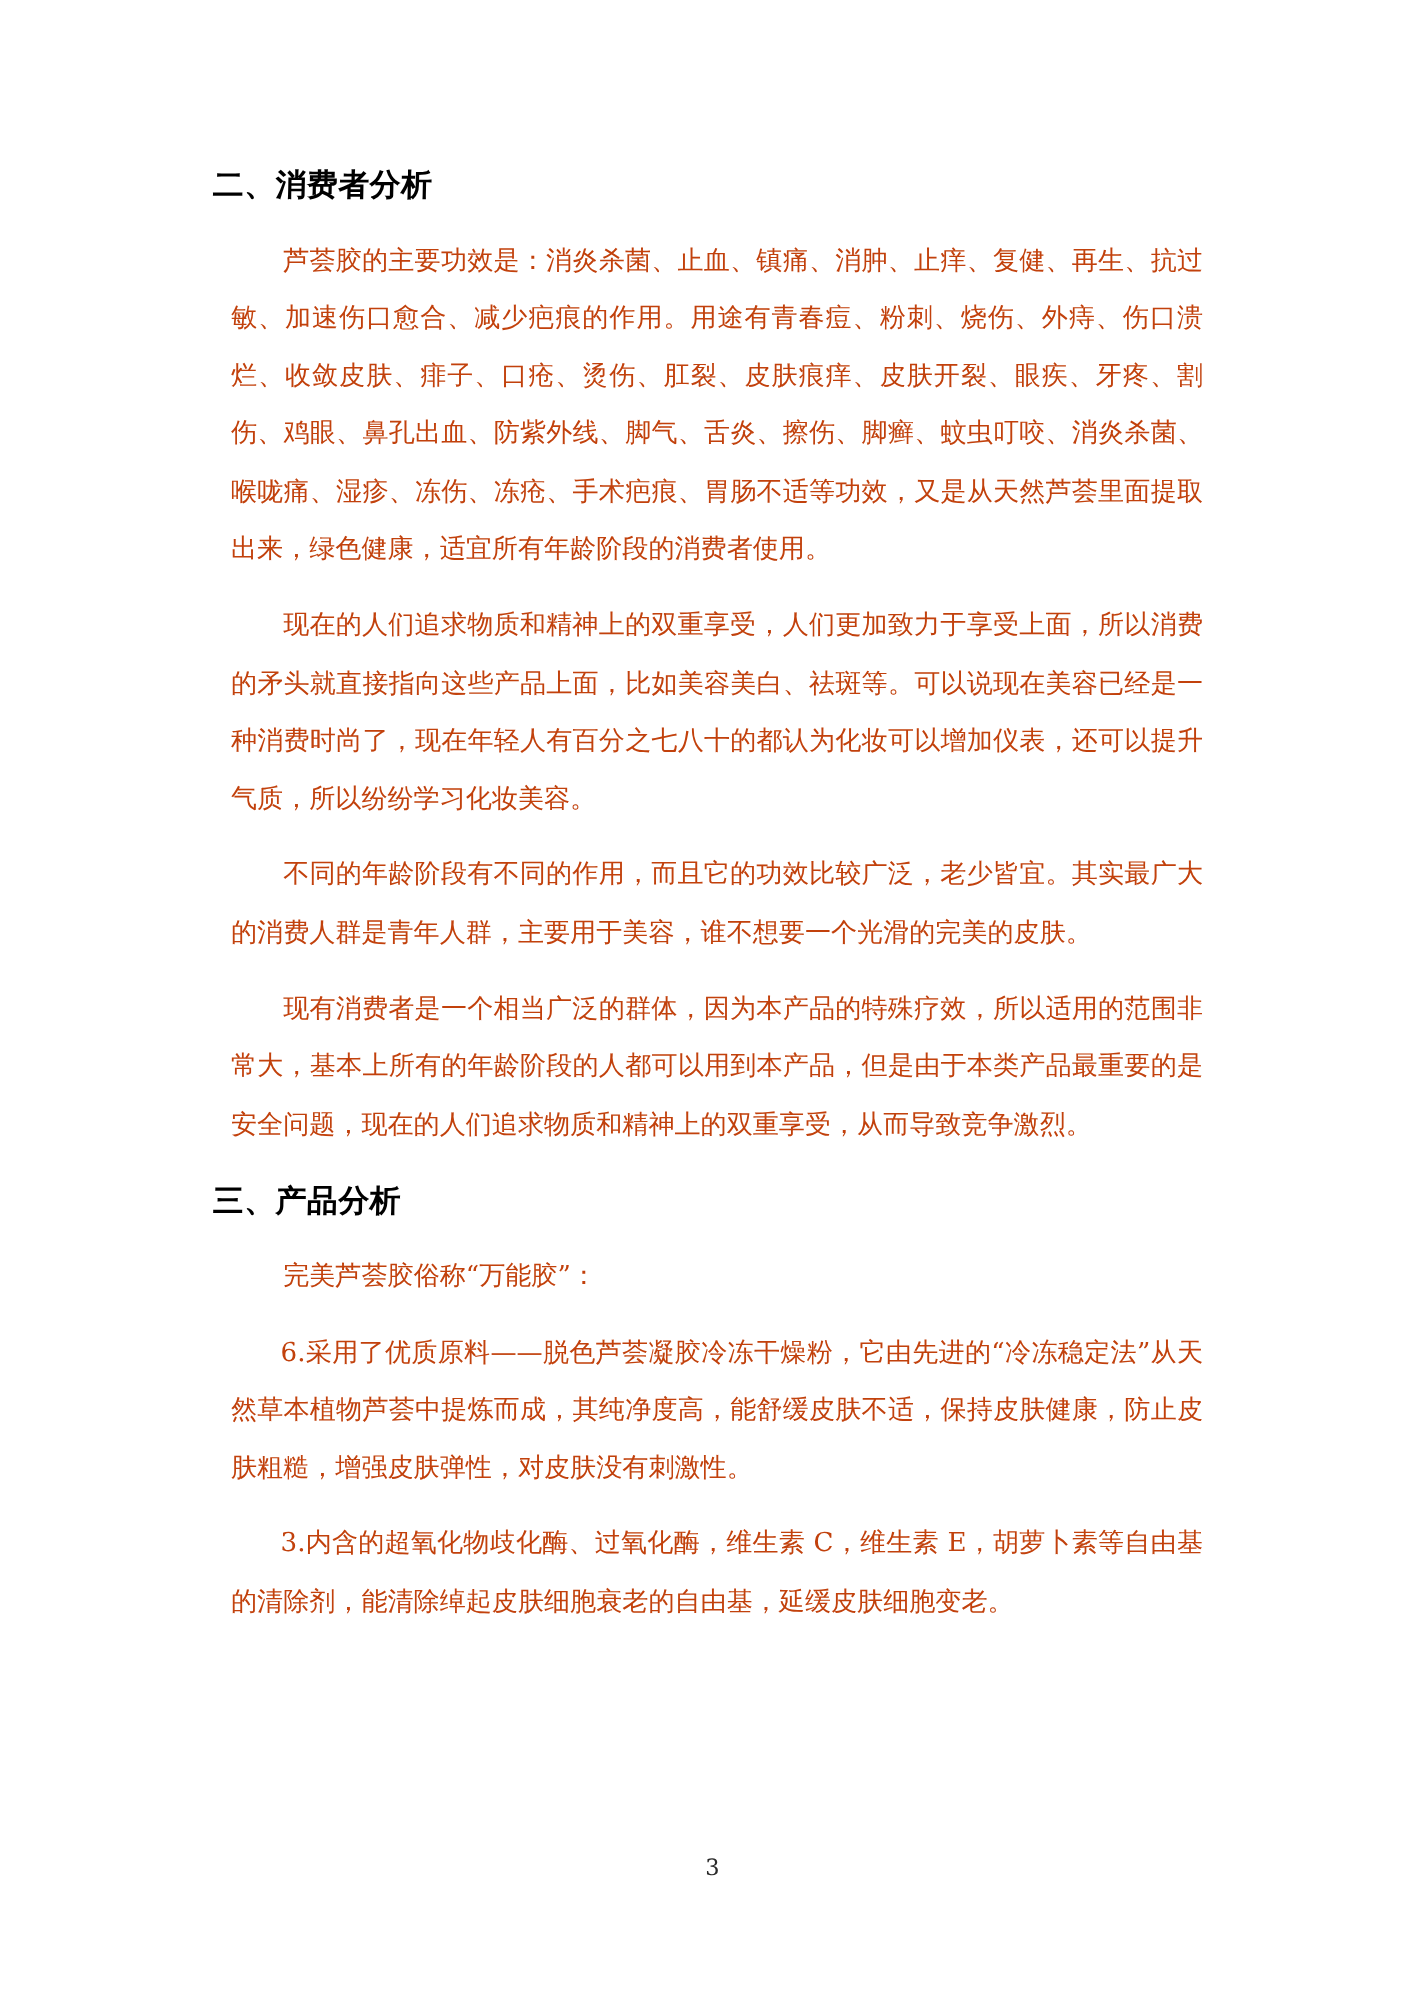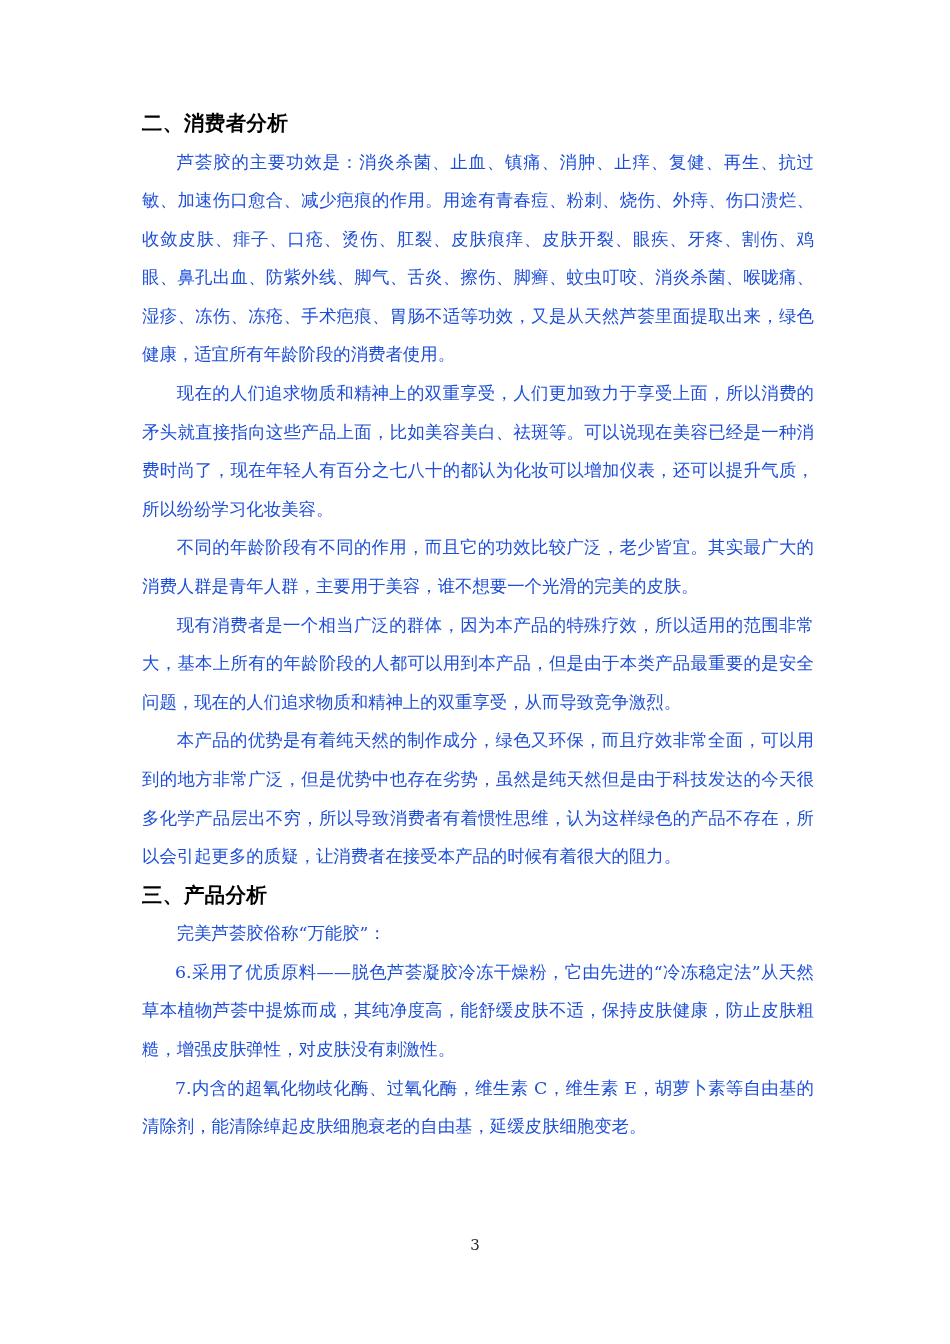--- a/index.html
+++ b/index.html
@@ -44,22 +44,22 @@
     transform: skewX(-1.2deg);
     transform-origin: left center;
   }
   .heading-wrap {
     height: 38.5px;
   }
   .para {
     font-family: "DejaVu Serif", "Liberation Serif", serif;
     font-size: 17.4px;
     line-height: 38.6px;
-    color: #1d4ed8;
-    margin: 0;
+    color: #c2410c;
+    margin: 12px;
     text-align: justify;
     text-align-last: left;
     text-justify: inter-character;
     word-break: break-all;
     overflow-wrap: anywhere;
     letter-spacing: 0px;
   }
   .para.indent {
     text-indent: 2em;
   }
@@ -84,26 +84,25 @@
 
   <div class="content">
 
     <div class="heading-wrap">
       <h2 class="heading">二、消费者分析</h2>
     </div>
     <p class="para indent">芦荟胶的主要功效是：消炎杀菌、止血、镇痛、消肿、止痒、复健、再生、抗过敏、加速伤口愈合、减少疤痕的作用。用途有青春痘、粉刺、烧伤、外痔、伤口溃烂、收敛皮肤、痱子、口疮、烫伤、肛裂、皮肤痕痒、皮肤开裂、眼疾、牙疼、割伤、鸡眼、鼻孔出血、防紫外线、脚气、舌炎、擦伤、脚癣、蚊虫叮咬、消炎杀菌、喉咙痛、湿疹、冻伤、冻疮、手术疤痕、胃肠不适等功效，又是从天然芦荟里面提取出来，绿色健康，适宜所有年龄阶段的消费者使用。</p>
     <p class="para indent">现在的人们追求物质和精神上的双重享受，人们更加致力于享受上面，所以消费的矛头就直接指向这些产品上面，比如美容美白、祛斑等。可以说现在美容已经是一种消费时尚了，现在年轻人有百分之七八十的都认为化妆可以增加仪表，还可以提升气质，所以纷纷学习化妆美容。</p>
     <p class="para indent">不同的年龄阶段有不同的作用，而且它的功效比较广泛，老少皆宜。其实最广大的消费人群是青年人群，主要用于美容，谁不想要一个光滑的完美的皮肤。</p>
     <p class="para indent">现有消费者是一个相当广泛的群体，因为本产品的特殊疗效，所以适用的范围非常大，基本上所有的年龄阶段的人都可以用到本产品，但是由于本类产品最重要的是安全问题，现在的人们追求物质和精神上的双重享受，从而导致竞争激烈。</p>
-    <p class="para indent">本产品的优势是有着纯天然的制作成分，绿色又环保，而且疗效非常全面，可以用到的地方非常广泛，但是优势中也存在劣势，虽然是纯天然但是由于科技发达的今天很多化学产品层出不穷，所以导致消费者有着惯性思维，认为这样绿色的产品不存在，所以会引起更多的质疑，让消费者在接受本产品的时候有着很大的阻力。</p>
 
     <div class="heading-wrap">
       <h2 class="heading">三、产品分析</h2>
     </div>
     <p class="para indent">完美芦荟胶俗称“万能胶”：</p>
     <p class="para indent-small">6.采用了优质原料——脱色芦荟凝胶冷冻干燥粉，它由先进的“冷冻稳定法”从天然草本植物芦荟中提炼而成，其纯净度高，能舒缓皮肤不适，保持皮肤健康，防止皮肤粗糙，增强皮肤弹性，对皮肤没有刺激性。</p>
-    <p class="para indent-small">7.内含的超氧化物歧化酶、过氧化酶，维生素 C，维生素 E，胡萝卜素等自由基的清除剂，能清除绰起皮肤细胞衰老的自由基，延缓皮肤细胞变老。</p>
+    <p class="para indent-small">3.内含的超氧化物歧化酶、过氧化酶，维生素 C，维生素 E，胡萝卜素等自由基的清除剂，能清除绰起皮肤细胞衰老的自由基，延缓皮肤细胞变老。</p>
 
   </div>
 
   <div class="pageno">3</div>
 
 </div>
 
 </body></html>

